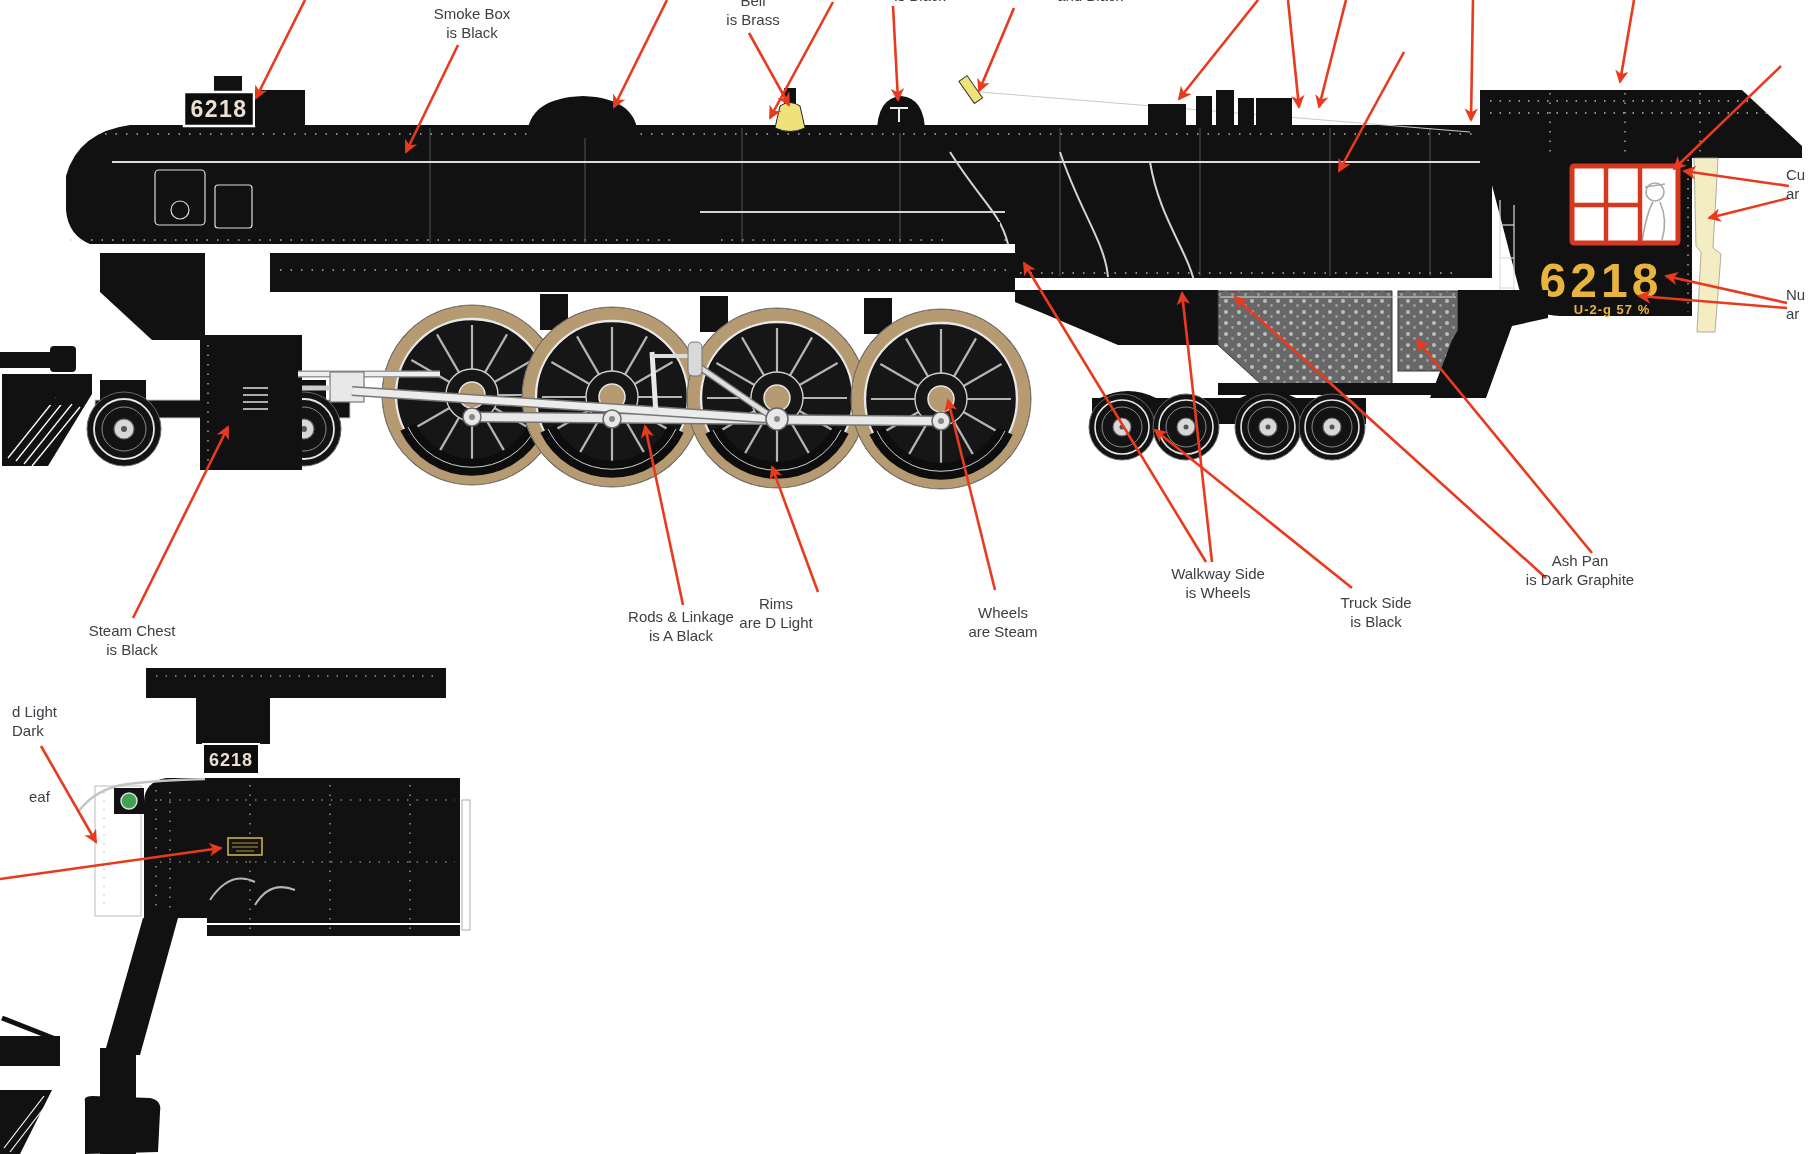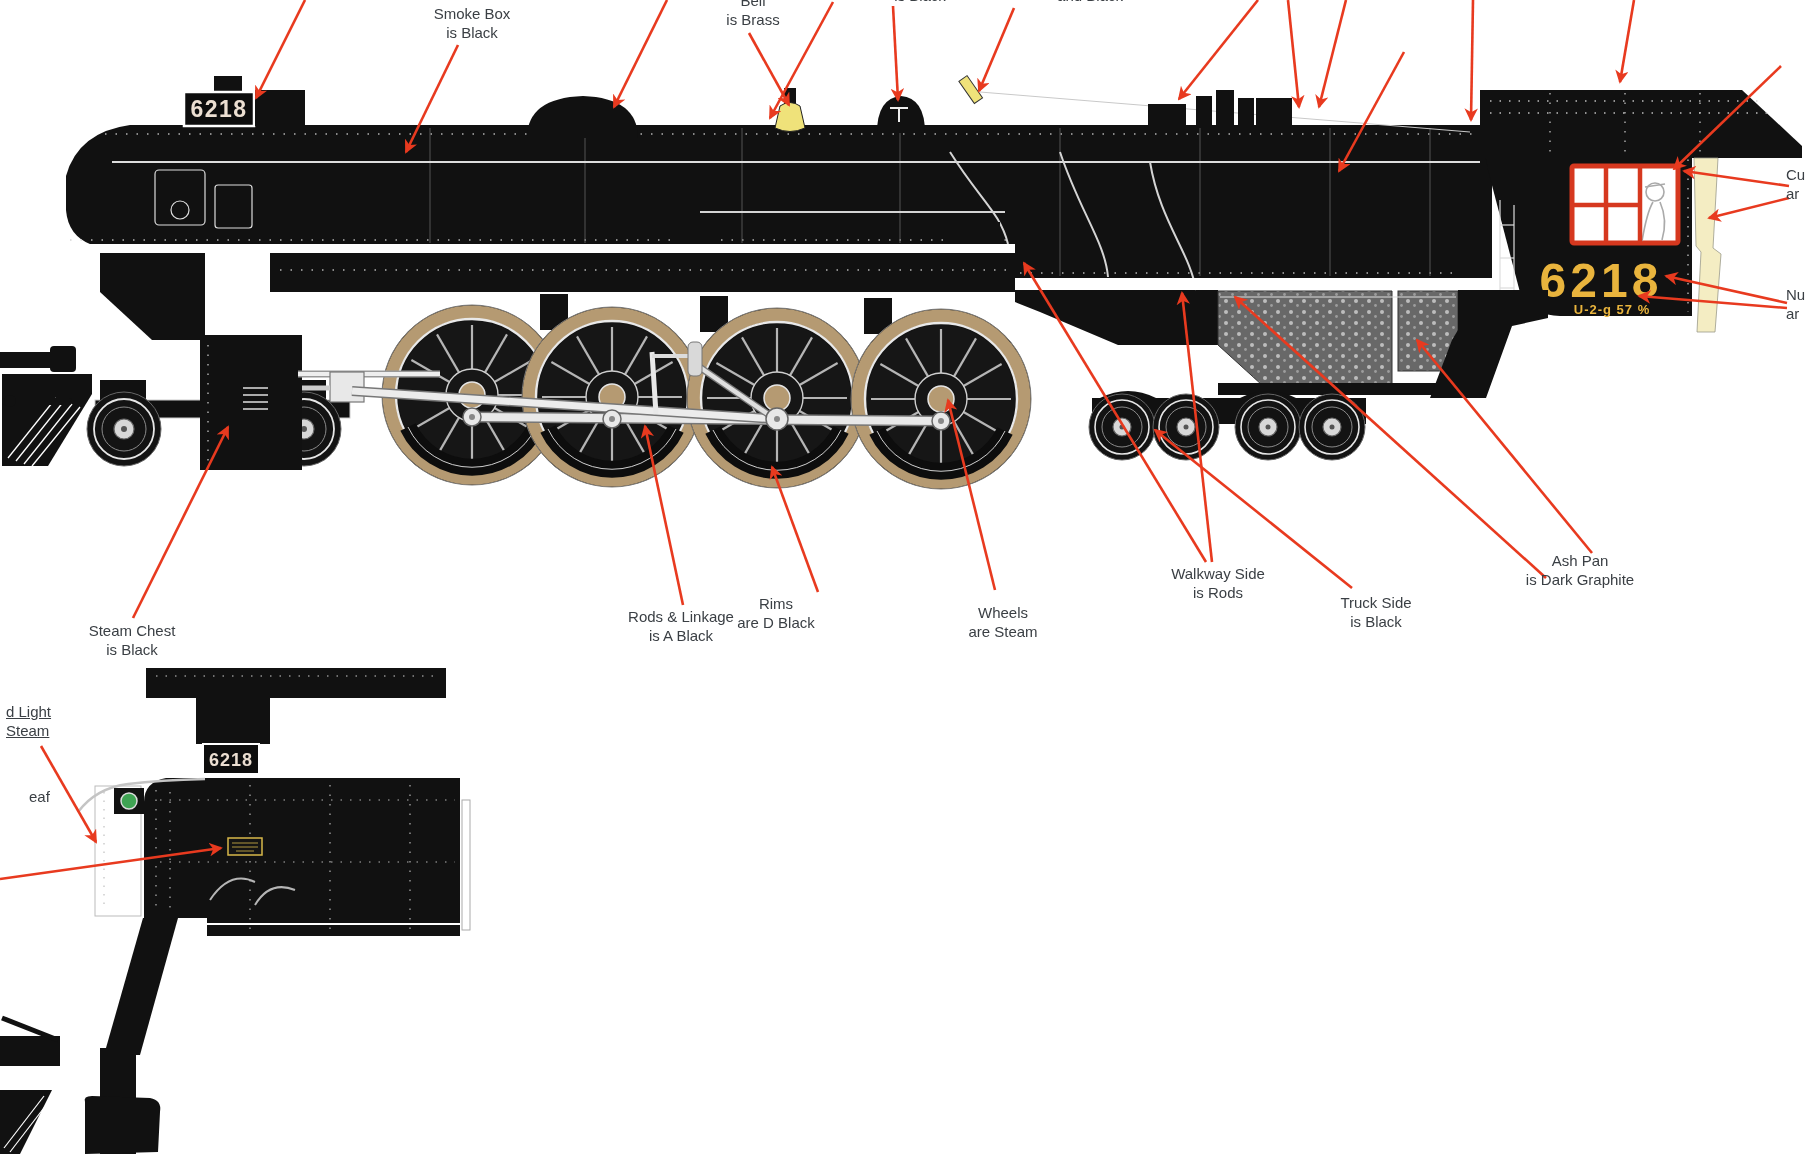--- a/index.html
+++ b/index.html
@@ -382,38 +382,38 @@
   <div class="lbl" style="left:132px;top:622px;text-align:center;">
     <span>Steam Chest</span>
     <span>is Black</span>
   </div>
   <div class="lbl" style="left:681px;top:608px;">
     <span>Rods &amp; Linkage</span>
     <span>is A Black</span>
   </div>
   <div class="lbl" style="left:776px;top:595px;">
     <span>Rims</span>
-    <span>are D Black</span>
+    <span>are D Light</span>
   </div>
   <div class="lbl" style="left:1003px;top:604px;">
     <span>Wheels</span>
     <span>are Steam</span>
   </div>
   <div class="lbl" style="left:1218px;top:565px;">
     <span>Walkway Side</span>
-    <span>is Rods</span>
+    <span>is Wheels</span>
   </div>
   <div class="lbl" style="left:1376px;top:594px;">
     <span>Truck Side</span>
     <span>is Black</span>
   </div>
   <div class="lbl" style="left:1580px;top:552px;">
     <span>Ash Pan</span>
     <span>is Dark Graphite</span>
   </div>
-  <div class="lbl left" style="left:6px;top:703px;text-decoration:underline;">
+  <div class="lbl left" style="left:12px;top:703px;">
     <span>d Light</span>
-    <span>Steam</span>
+    <span>Dark</span>
   </div>
   <div class="lbl left" style="left:2px;top:788px;margin-left:27px;">
     <span>eaf</span>
   </div>
 </div>
 
 </body></html>

